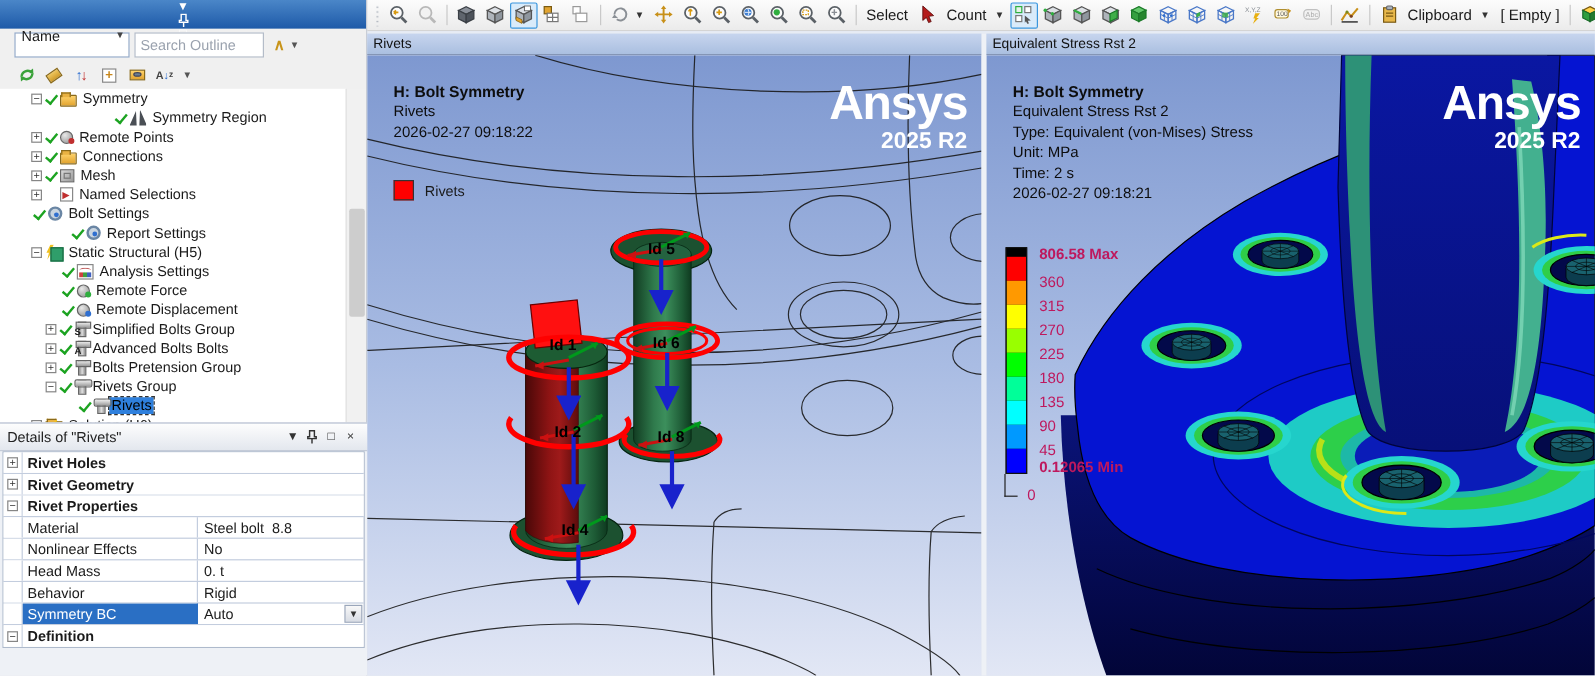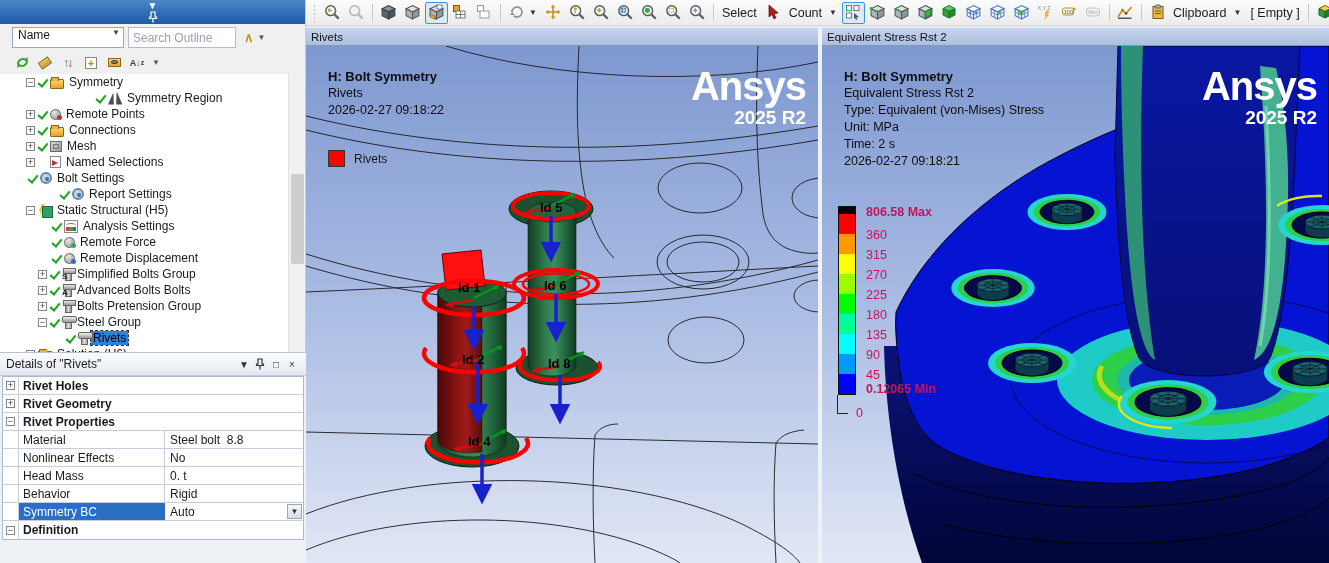--- a/index.html
+++ b/index.html
@@ -10,21 +10,21 @@
   #left-panel { position:absolute; left:0; top:0; width:306px; height:563px; background:#f0f0f0; border-right:1px solid #c8cdd6; }
   .pane-hdr { height:24px; display:flex; align-items:center; padding:0 6px; font-size:12px; }
   .pane-hdr.blue { background:linear-gradient(#4a86c8,#1e5aa8); color:#fff;flex-direction:column; }
   .pane-hdr.light { background:linear-gradient(#fdfdfd,#e3e7ee); color:#222; border-top:1px solid #b9c2d2; border-bottom:1px solid #c4cbd8; }
   .pane-hdr .title { flex:1; white-space:nowrap; overflow:hidden; }
   .hdr-ico { width:16px; height:16px; display:flex; align-items:center; justify-content:center; font-size:10px; cursor:default; }
   .pane-hdr.blue .hdr-ico { color:#fff; }
   .pane-hdr.light .hdr-ico { color:#333; }
 
   #outline-filter { height:27px; background:#f0f0f0; display:flex; align-items:center; gap:4px; padding:0 4px 0 12px; }
-  .combo { width:112px; height:21px; background:#fff; border:1px solid #94aac8; display:flex; padding:0 3px 16px 5px; }
+  .combo { width:96px; height:21px; background:#fff; border:1px solid #94aac8; display:flex; align-items:center; padding:0 3px 16px 5px; }
   .combo .val { flex:1; font-size:12px; }
   .combo .dda { font-size:8px; color:#444; }
   #search-box { width:108px; height:21px; border:1px solid #b4bcc8; background:#fff; font-size:12px; padding:0 4px; color:#333; font-family:"Liberation Sans",sans-serif; }
   #search-box::placeholder { color:#9aa2ae; }
   .gold-chev { color:#c8941a; font-weight:bold; font-size:13px; margin-left:4px; }
   .mini-dd { font-size:8px; color:#555; }
 
   #outline-tools { height:23px; display:flex; align-items:center; gap:7px; padding:0 4px 0 14px; background:#f0f0f0; }
   .ot-ico { width:16px; height:16px; display:flex; align-items:center; justify-content:center; }
 
@@ -535,21 +535,21 @@
     <div class="trow" style="padding-left:38px">
         <span class="exp">+</span>
         <span class="chk"></span>
         <span class="ti i-bolt3d"></span>
         <span class="tl">Bolts Pretension Group</span>
       </div>
     <div class="trow" style="padding-left:38px">
         <span class="exp">−</span>
         <span class="chk"></span>
         <span class="ti i-rivet"></span>
-        <span class="tl">Steel Group</span>
+        <span class="tl">Rivets Group</span>
       </div>
     <div class="trow" style="padding-left:66px">
         <span class="chk"></span>
         <span class="ti i-rivet"></span>
         <span class="tl sel">Rivets</span>
       </div>
     <div class="trow" style="padding-left:26px">
         <span class="exp">−</span>
         <span class="ti i-solu"></span>
         <span class="tl b">Solution (H6)</span>

